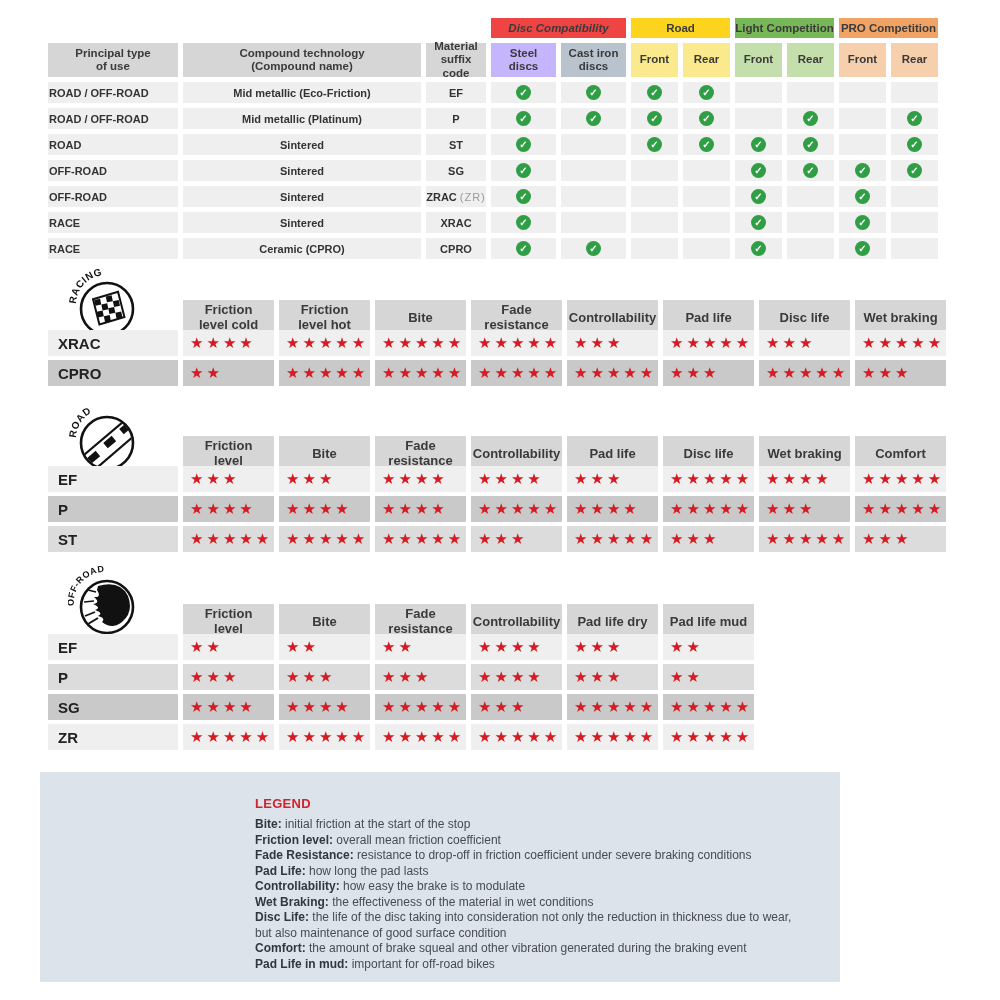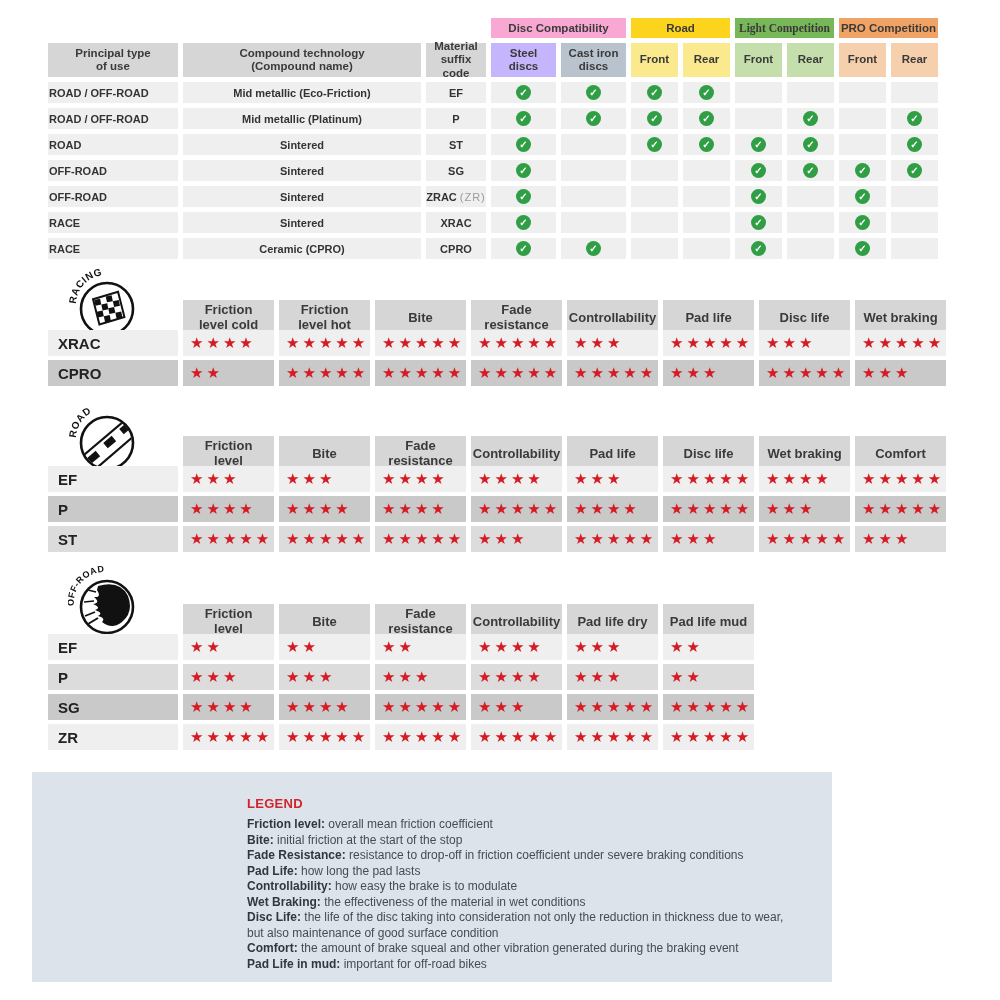--- a/index.html
+++ b/index.html
@@ -46,36 +46,36 @@
   .shade-mid{background:var(--row-mid);}
   .shade-dark{background:var(--row-dark);}
 
   
   .sec-icon{position:absolute;left:68px;}
   #icon-racing{top:268px;}
   #icon-road{top:402px;}
   #icon-offroad{top:566px;}
 
   
-  .legend-panel{position:absolute;left:32px;top:772px;width:800px;height:210px;background:var(--legend-bg);}
+  .legend-panel{position:absolute;left:40px;top:772px;width:800px;height:210px;background:var(--legend-bg);}
   .legend-inner{padding:24px 20px 0 215px;}
   .legend-title{color:var(--legend-title-red);font-weight:bold;font-size:13px;letter-spacing:.3px;margin-bottom:6px;}
   .legend-line{font-size:12px;line-height:15.5px;color:var(--legend-text);white-space:pre-line;}
   .legend-line .term{font-weight:bold;color:var(--legend-term);}
 </style>
 </head>
 <body>
 
 <div class="page">
 
   <div class="compat-grid" id="compat-grid">
       <div class="spacer" style="grid-column: span 3;"></div>
-      <div class="ghead" style="background: #f9a8d4; grid-column: span 2;">Disc Compatibility</div>
+      <div class="ghead" style="background: #ef4444; grid-column: span 2; font-style: italic;">Disc Compatibility</div>
       <div class="ghead" style="background: rgb(252, 212, 30); grid-column: span 2;">Road</div>
-      <div class="ghead" style="background: rgb(119, 183, 87); grid-column: span 2; font-family: Liberation Serif, serif;">Light Competition</div>
+      <div class="ghead" style="background: rgb(119, 183, 87); grid-column: span 2;">Light Competition</div>
       <div class="ghead" style="background: rgb(241, 163, 102); grid-column: span 2;">PRO Competition</div>
       <div class="subhead gray">Principal type
 of use</div>
       <div class="subhead gray">Compound technology
 (Compound name)</div>
       <div class="subhead gray">Material
 suffix code</div>
       <div class="subhead" style="background: #c4b5fd;">Steel
 discs</div>
       <div class="subhead" style="background: rgb(185, 195, 206);">Cast iron
@@ -527,22 +527,22 @@
       </div>
       <div class="rstars shade-light">
         <span class="stars">★★★★★</span>
       </div>
     </div>
 
   <div class="legend-panel">
     <div class="legend-inner">
       <div class="legend-title">LEGEND</div>
       <div id="legend-items">
+          <div class="legend-line"><span class="term">Bite:</span> initial friction at the start of the stop</div>
           <div class="legend-line"><span class="term">Friction level:</span> overall mean friction coefficient</div>
-          <div class="legend-line"><span class="term">Bite:</span> initial friction at the start of the stop</div>
           <div class="legend-line"><span class="term">Fade Resistance:</span> resistance to drop-off in friction coefficient under severe braking conditions</div>
           <div class="legend-line"><span class="term">Pad Life:</span> how long the pad lasts</div>
           <div class="legend-line"><span class="term">Controllability:</span> how easy the brake is to modulate</div>
           <div class="legend-line"><span class="term">Wet Braking:</span> the effectiveness of the material in wet conditions</div>
           <div class="legend-line"><span class="term">Disc Life:</span> the life of the disc taking into consideration not only the reduction in thickness due to wear,
 but also maintenance of good surface condition</div>
           <div class="legend-line"><span class="term">Comfort:</span> the amount of brake squeal and other vibration generated during the braking event</div>
           <div class="legend-line"><span class="term">Pad Life in mud:</span> important for off-road bikes</div>
         </div>
     </div>

